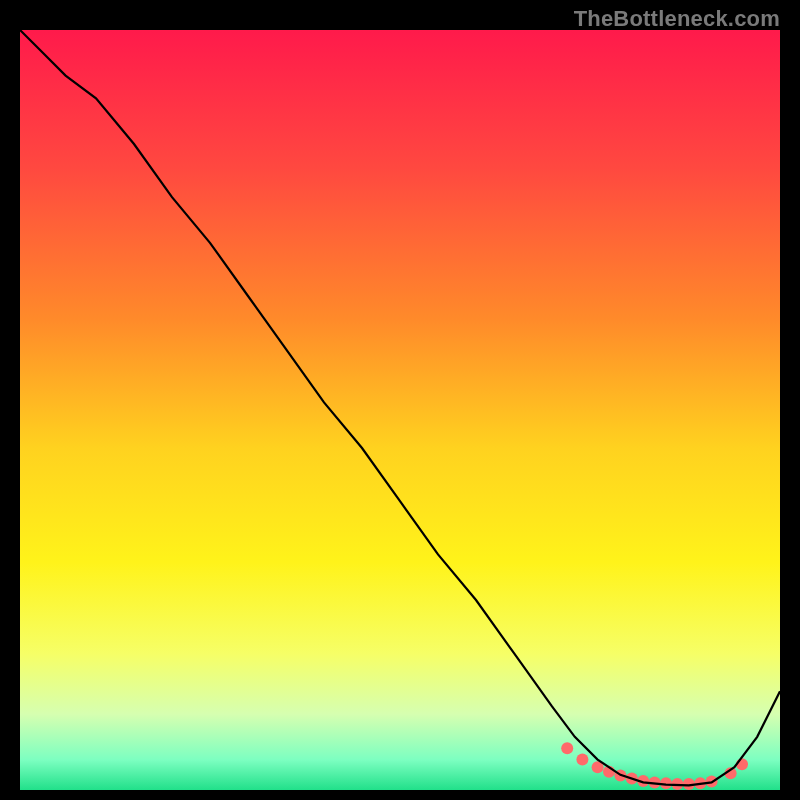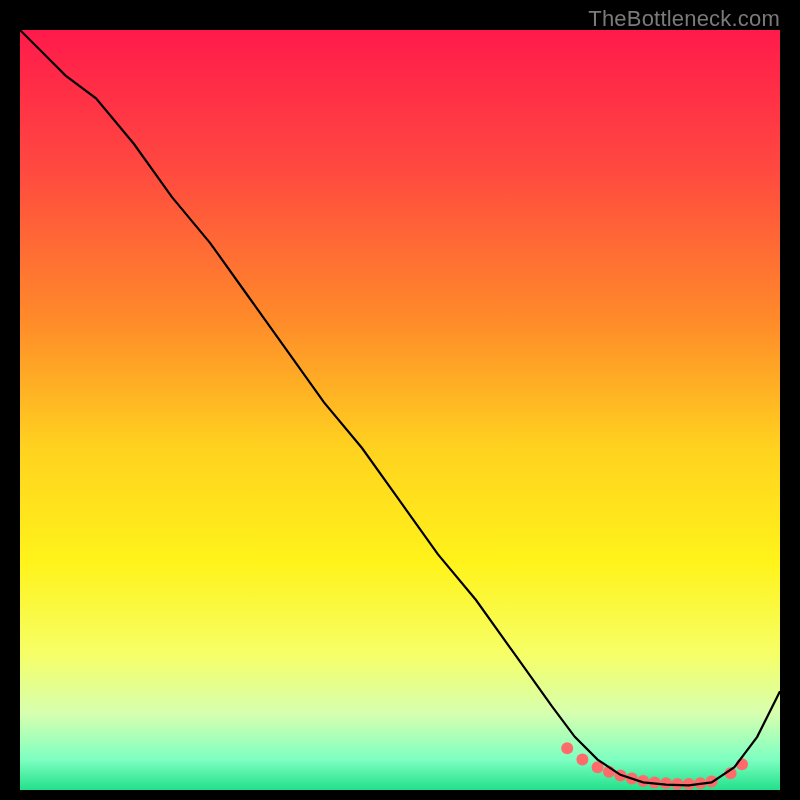--- a/index.html
+++ b/index.html
@@ -18,21 +18,21 @@
     width: 760px;
     height: 760px;
     background: #000;
   }
   .watermark {
     position: absolute;
     top: 6px;
     right: 20px;
     color: #7a7a7a;
     font-size: 22px;
-    font-weight: 400;
+    font-weight: 700;
     letter-spacing: 0.2px;
   }
   svg {
     display: block;
   }
 </style>
 </head>
 <body>
 
 <div class="watermark">TheBottleneck.com</div>

